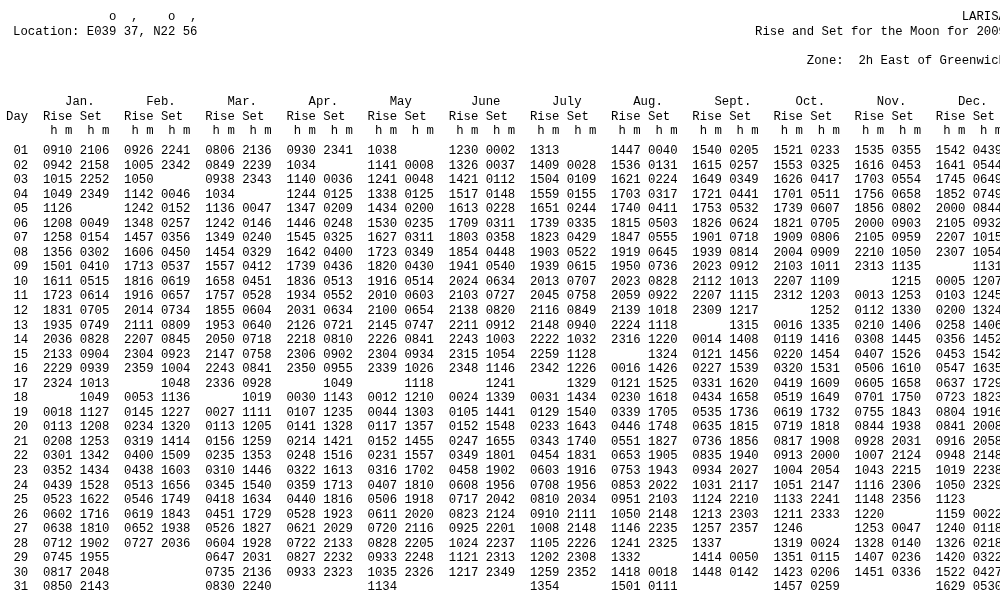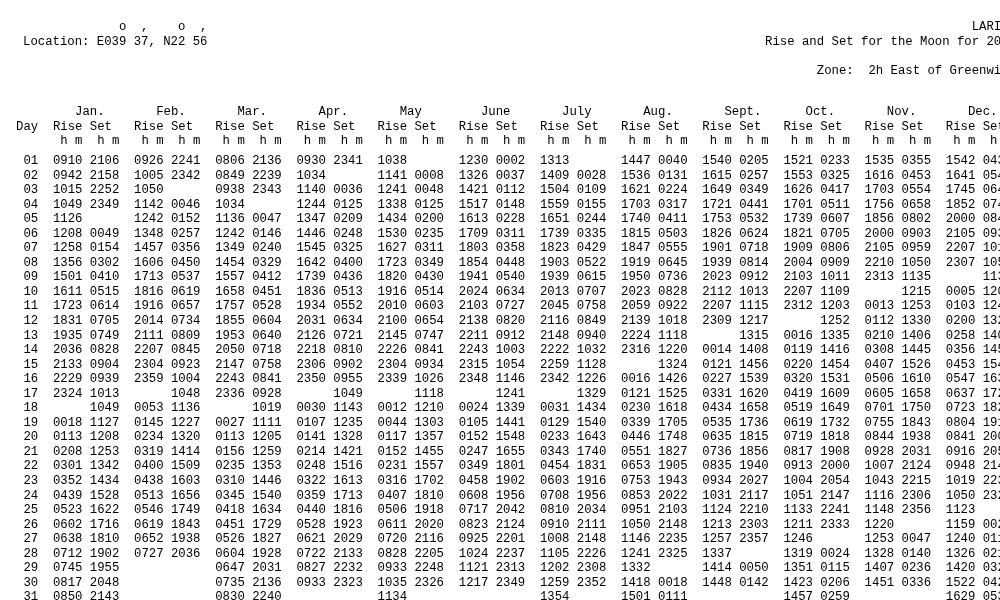--- a/index.html
+++ b/index.html
@@ -5,21 +5,21 @@
   html,body{margin:0;padding:0;background:#fff;}
   .page{
     position:relative;
     width:1000px;height:600px;
     background:#ffffff;color:#000000;
     font-family:"Liberation Mono","DejaVu Sans Mono",monospace;
     font-size:12.3px;line-height:14.55px;
     overflow:hidden;
   }
   pre{
-    margin:16px;padding:0;
+    margin:6px;padding:0;
     font:inherit;color:inherit;
     white-space:pre;
   }
   .hdr-left{position:absolute;left:7px;top:4px;}
   .hdr-center{position:absolute;left:0;top:4px;width:1000px;text-align:right;}
   .hdr-right{position:absolute;left:762px;top:4px;}
   .tbl-head{position:absolute;left:0;top:89px;}
   .tbl-body{position:absolute;left:0;top:138px;}
 </style>
 </head>

